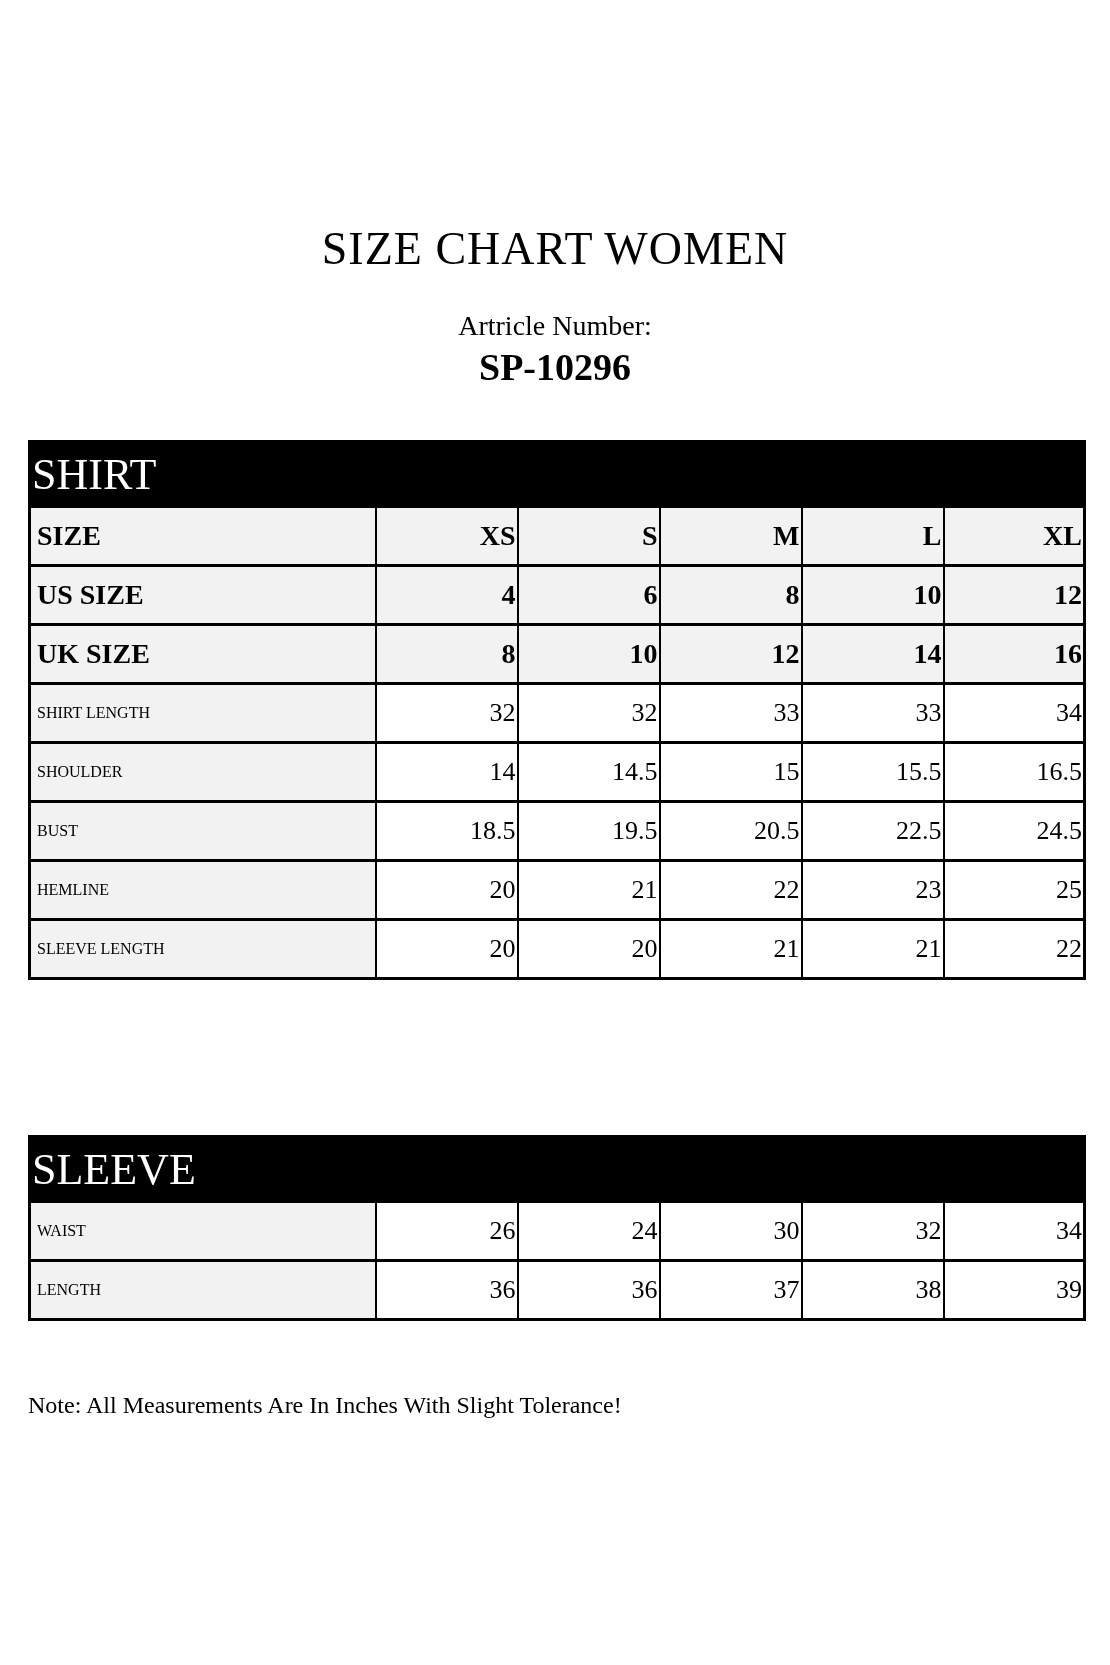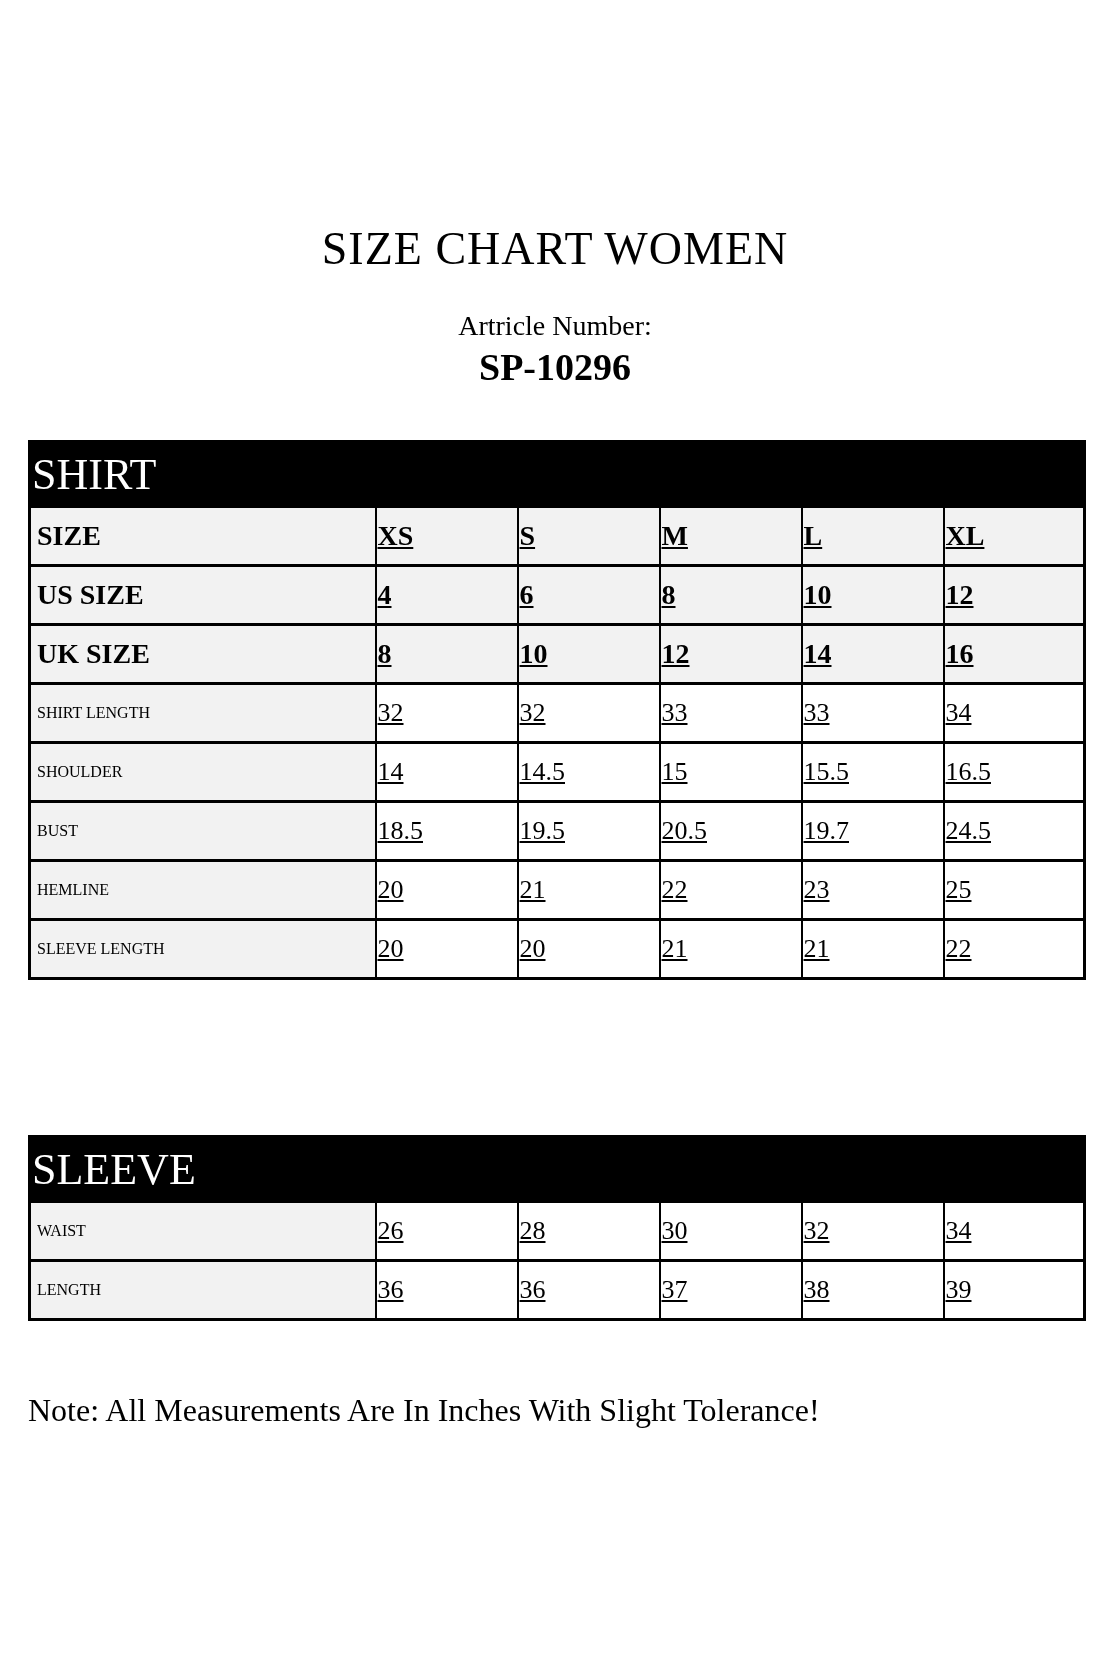--- a/index.html
+++ b/index.html
@@ -28,23 +28,23 @@
   td{border:solid var(--border);border-width:3px 2px;overflow:hidden;vertical-align:middle;}
   td.cap{
     background:var(--header-bg);color:var(--header-text);
     font-size:44px;height:60px;font-weight:normal;
   }
   tr.hdr td{background:var(--shade);font-weight:bold;font-size:28px;height:54px;}
   tr.meas td{height:54px;font-size:26px;font-weight:normal;}
   tr.meas td.lab{background:var(--shade);font-size:16px;}
   tr.meas td.val{background:#ffffff;}
   td.lab{text-align:left;padding-left:6px;}
-  td.val{text-align:left;text-decoration:underline;}
+  td.val{text-align:right;}
   td.lab-reg{font-weight:normal;font-size:28px;}
-  #note{position:absolute;left:28px;top:1392px;font-size:32px;}
+  #note{position:absolute;left:28px;top:1392px;font-size:24px;}
 </style>
 </head>
 <body>
 
 <div id="title" class="center">SIZE CHART WOMEN</div>
 <div id="article-label" class="center">Artricle Number:</div>
 <div id="article-number" class="center">SP-10296</div>
 
 <table id="shirt-table" class="size-table">
   <colgroup>
@@ -97,21 +97,21 @@
     <td class="val">14.5</td>
     <td class="val">15</td>
     <td class="val">15.5</td>
     <td class="val">16.5</td>
   </tr>
   <tr class="meas">
     <td class="lab">BUST</td>
     <td class="val">18.5</td>
     <td class="val">19.5</td>
     <td class="val">20.5</td>
-    <td class="val">19.7</td>
+    <td class="val">22.5</td>
     <td class="val">24.5</td>
   </tr>
   <tr class="meas">
     <td class="lab">HEMLINE</td>
     <td class="val">20</td>
     <td class="val">21</td>
     <td class="val">22</td>
     <td class="val">23</td>
     <td class="val">25</td>
   </tr>
@@ -135,21 +135,21 @@
       <col style="width:142px">
       <col style="width:141px">
   </colgroup>
   <tbody>
       <tr>
     <td colspan="6" class="cap">SLEEVE</td>
   </tr>
   <tr class="meas">
     <td class="lab">WAIST</td>
     <td class="val">26</td>
-    <td class="val">28</td>
+    <td class="val">24</td>
     <td class="val">30</td>
     <td class="val">32</td>
     <td class="val">34</td>
   </tr>
   <tr class="meas">
     <td class="lab">LENGTH</td>
     <td class="val">36</td>
     <td class="val">36</td>
     <td class="val">37</td>
     <td class="val">38</td>

